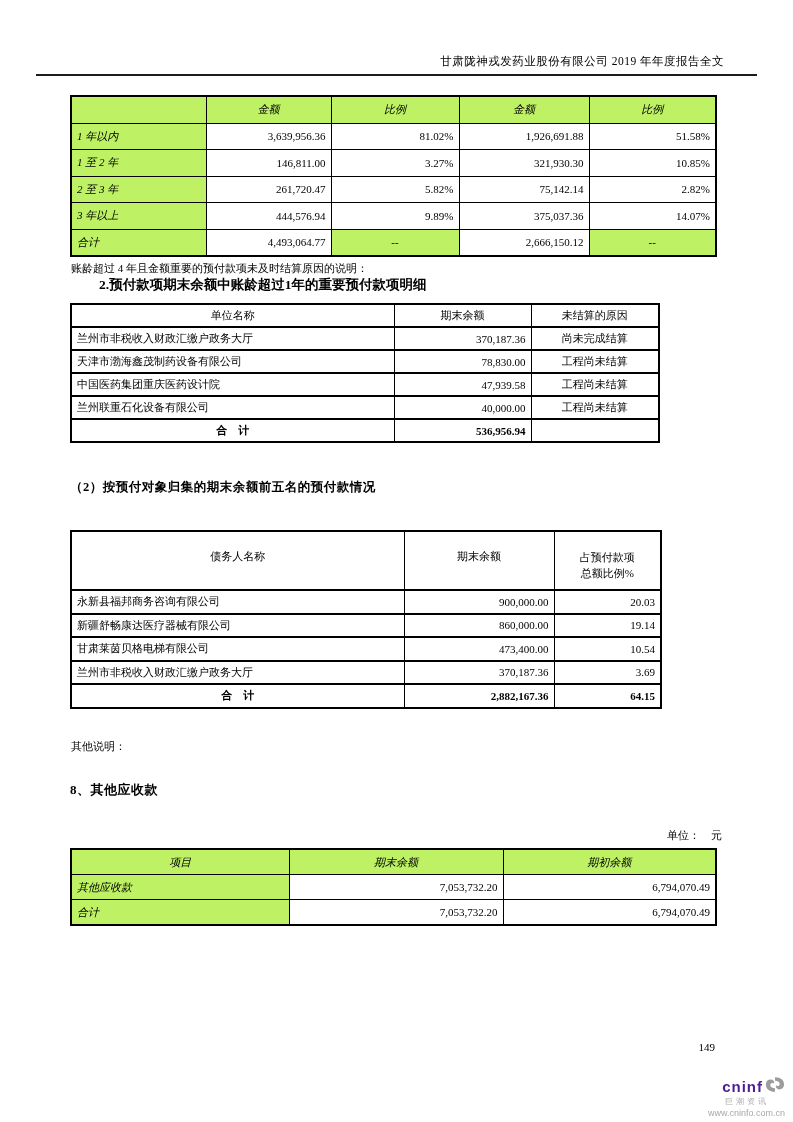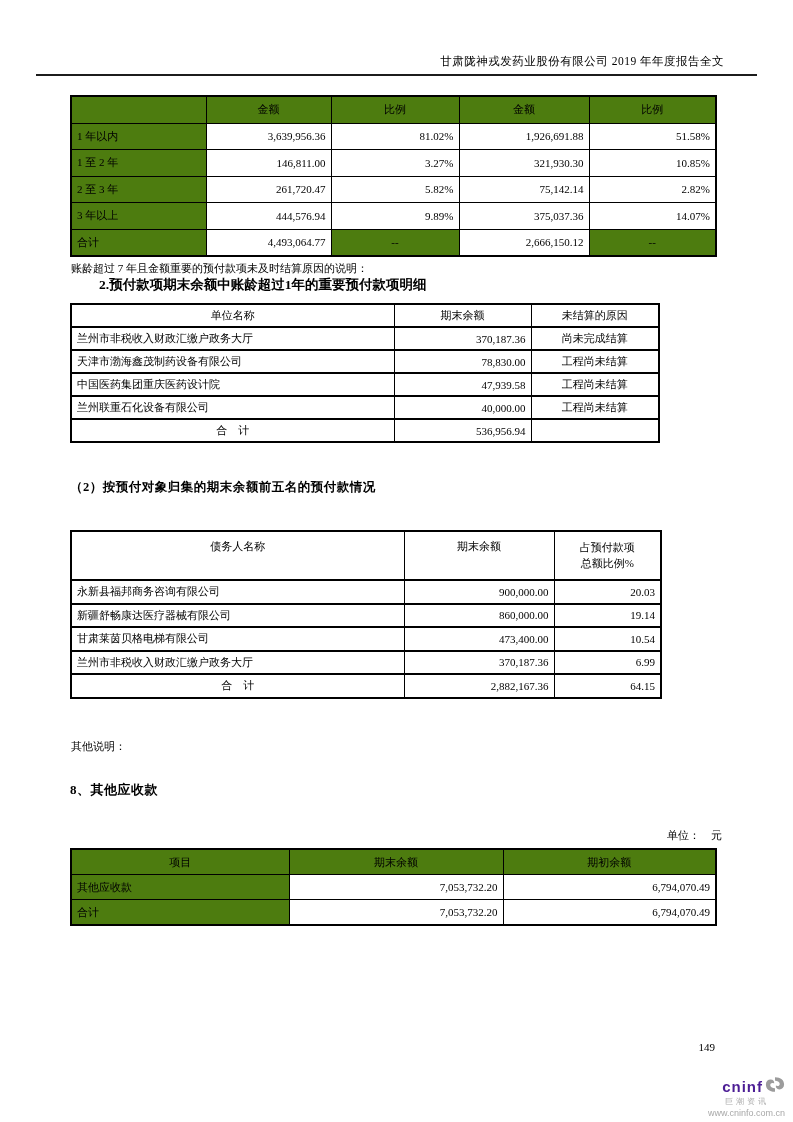--- a/index.html
+++ b/index.html
@@ -21,38 +21,38 @@
 
   
   table{border-collapse:collapse;table-layout:fixed;position:absolute;background:#fff;}
   th,td{
     border:1px solid #000;
     font-size:11px;font-weight:normal;
     padding:0 5px;
     overflow:hidden;white-space:nowrap;
     vertical-align:middle;
   }
-  .gray{background:#4d7c0f;}
+  .gray{background:#bef264;font-style:italic;}
   .num{text-align:right;}
   .ctr{text-align:center;}
   .lft{text-align:left;}
-  .bold{font-weight:normal;margin-left:20px;}
+  .bold{font-weight:bold;margin-left:20px;}
   .pre{white-space:pre;}
 
   
   .t1{left:70px;top:95px;width:645px;border:2px solid #000;}
   .t1 th,.t1 td{height:25.5px;}
 
   
   .t2{left:70px;top:303px;width:588px;border:2px solid #000;}
   .t2 th,.t2 td{height:21px;border-width:2px 1px;}
 
   
   .t3{left:70px;top:530px;width:590px;border:2px solid #000;}
-  .t3 th{height:40px;vertical-align:top;padding-top:7px;border-width:2px 1px;}
+  .t3 th{height:40px;vertical-align:top;padding-top:17px;border-width:2px 1px;}
   .t3 td{height:21.5px;border-width:2px 1px;}
   .t3 .hdr2{display:block;line-height:16px;}
 
   
   .t4{left:70px;top:848px;width:645px;border:2px solid #000;}
   .t4 th,.t4 td{height:24px;}
 
   
   .txt{position:absolute;font-size:11px;line-height:14px;}
   .note-aging{top:261px;left:71px;}
@@ -131,21 +131,21 @@
     <tr>
       <td class="gray lft">合计</td>
       <td class="num">4,493,064.77</td>
       <td class="gray ctr">--</td>
       <td class="num">2,666,150.12</td>
       <td class="gray ctr">--</td>
     </tr>
   </tbody>
     </table>
 
-  <div class="txt note-aging">账龄超过 7 年且金额重要的预付款项未及时结算原因的说明：</div>
+  <div class="txt note-aging">账龄超过 4 年且金额重要的预付款项未及时结算原因的说明：</div>
   <div class="txt sec2-title">2.预付款项期末余额中账龄超过1年的重要预付款项明细</div>
 
   <table class="t2">
     <colgroup>
         <col style="width:323px">
         <col style="width:137px">
         <col style="width:128px">
       </colgroup>
     <tbody>
         <tr>
@@ -209,21 +209,21 @@
       <td class="num">19.14</td>
     </tr>
     <tr>
       <td class="lft">甘肃莱茵贝格电梯有限公司</td>
       <td class="num">473,400.00</td>
       <td class="num">10.54</td>
     </tr>
     <tr>
       <td class="lft">兰州市非税收入财政汇缴户政务大厅</td>
       <td class="num">370,187.36</td>
-      <td class="num">6.99</td>
+      <td class="num">3.69</td>
     </tr>
     <tr>
       <td class="ctr bold pre">合　计</td>
       <td class="num bold">2,882,167.36</td>
       <td class="num bold">64.15</td>
     </tr>
   </tbody>
     </table>
 
   <div class="txt note-other">其他说明：</div>

